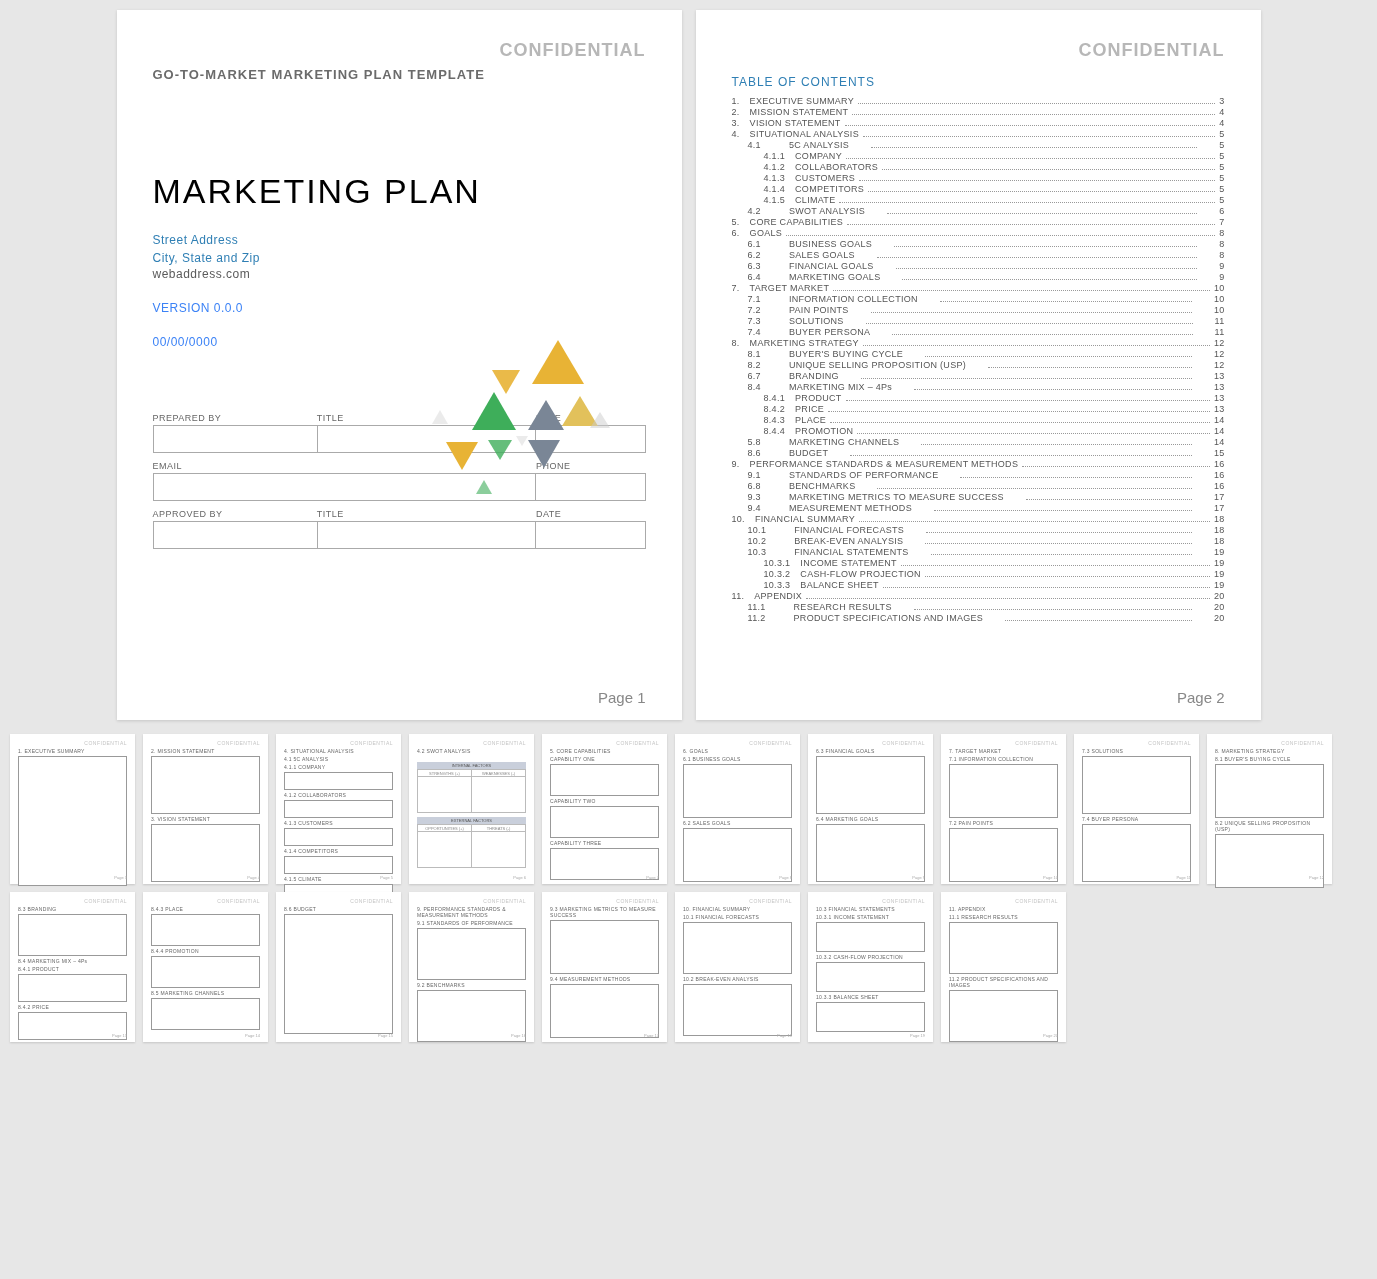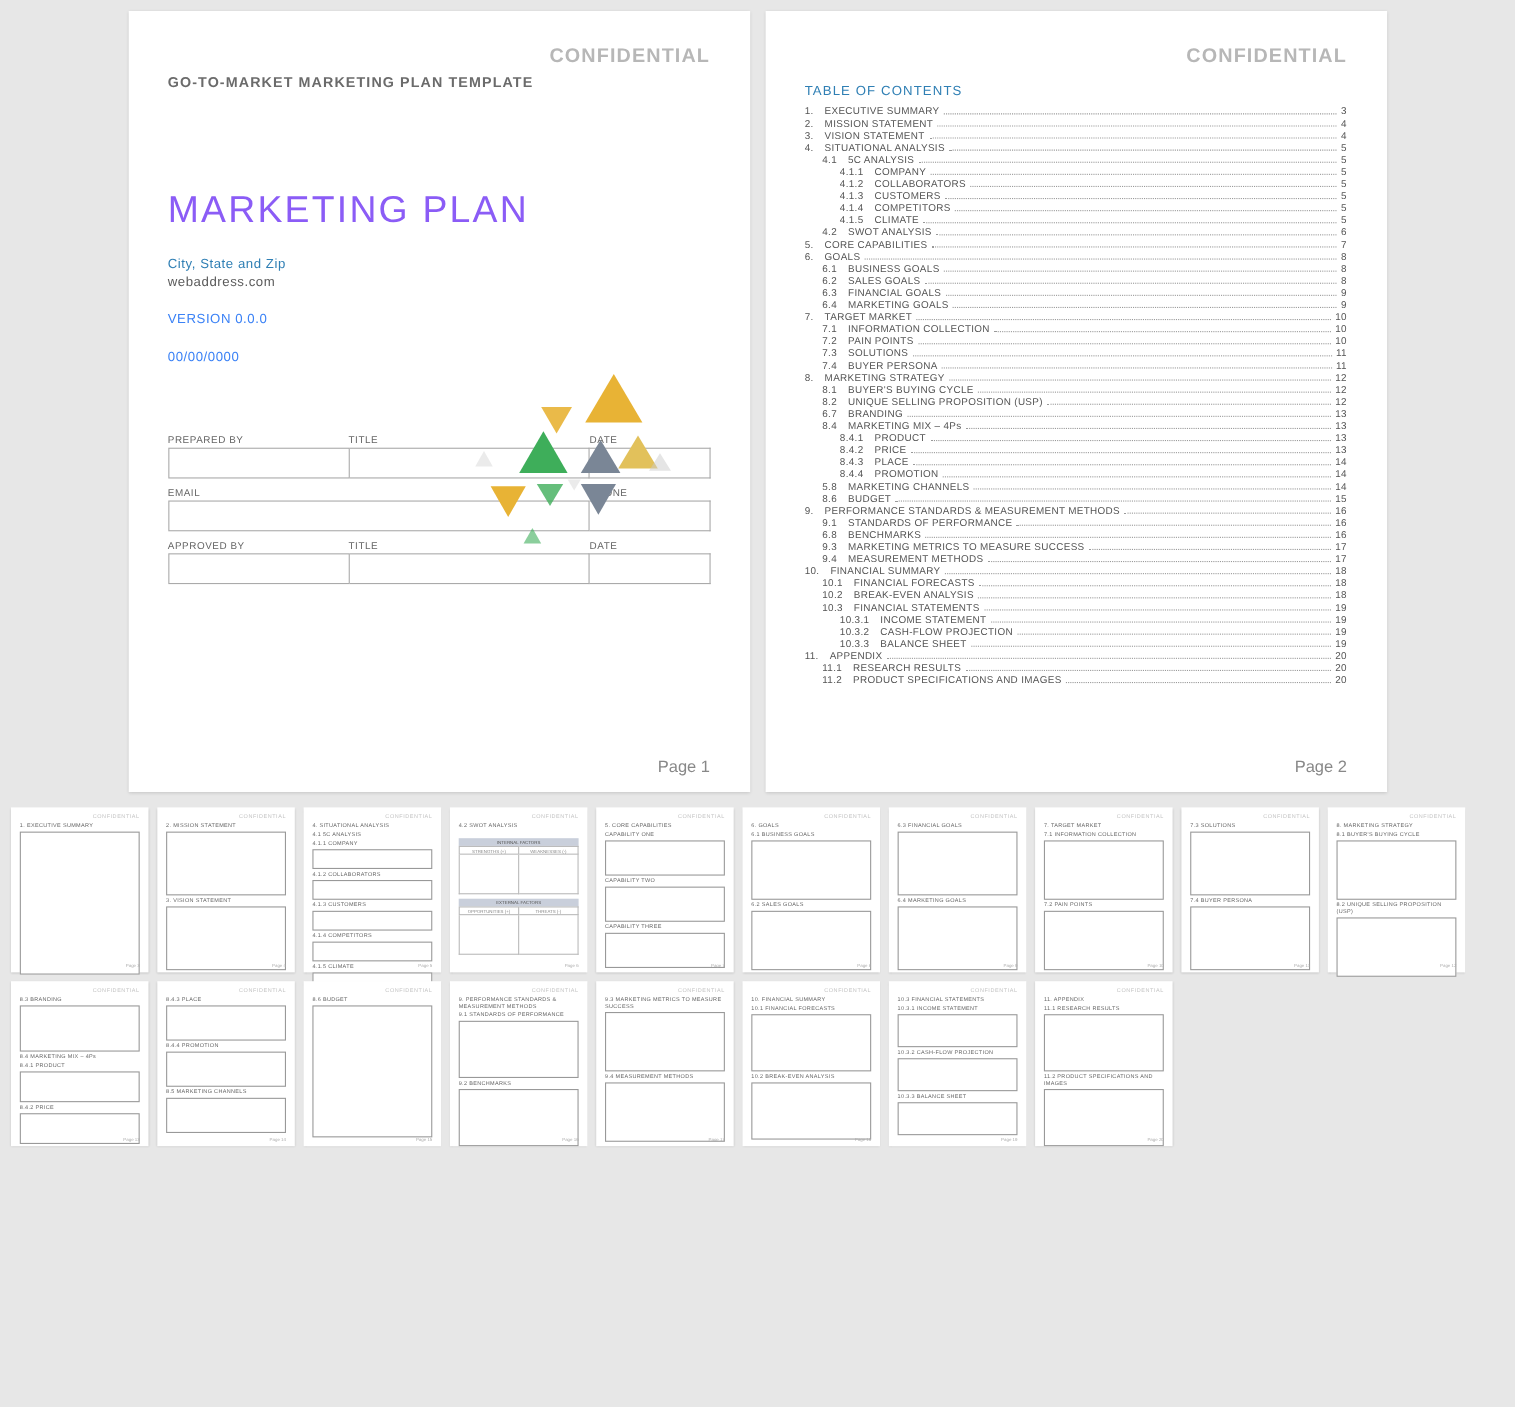--- a/index.html
+++ b/index.html
@@ -1,21 +1,21 @@
 <!DOCTYPE html>
 <html><head>
 <meta charset="utf-8">
 <style>
   * { box-sizing: border-box; margin: 0; padding: 0; }
   body { background:#e7e7e7; font-family: "Century Gothic", Futura, Arial, sans-serif; color:#444; padding:10px; }
   .top-row { display:flex; gap:14px; justify-content:center; }
   .page { background:#fff; width:565px; height:710px; padding:30px 36px 20px 36px; position:relative; box-shadow:0 1px 3px rgba(0,0,0,.15); }
   .conf { text-align:right; font-weight:bold; letter-spacing:1px; color:#b7b7b7; font-size:18px; }
   .tpl-title { font-weight:bold; color:#6b6b6b; font-size:13px; letter-spacing:1px; margin-top:6px; }
-  .big-title { font-size:34px; color:#8b5cf6; letter-spacing:2px; margin-top:90px; font-weight:400; }
+  .big-title { font-size:34px; color:#000000; letter-spacing:2px; margin-top:90px; font-weight:400; }
   .company { font-size:20px; color:#2f7fb4; letter-spacing:2px; margin-top:16px; }
   .addr { color:#2f7fb4; font-size:12px; margin-top:20px; line-height:1.5; letter-spacing:.5px; }
   .web { color:#5a5a5a; font-size:12px; letter-spacing:.5px; }
   .ver, .date { color:#3b82f6; font-size:12px; margin-top:20px; letter-spacing:.5px; }
   .form-block { margin-top:60px; }
   .form-row { display:flex; gap:0; }
   .form-cell { flex:1; }
   .form-cell.lbl { font-size:9px; color:#666; letter-spacing:.5px; padding:4px 0 2px 0; }
   .form-cell.box { border:1px solid #aaa; height:28px; }
   .form-cell.box + .form-cell.box { border-left:none; }
@@ -23,21 +23,21 @@
   .two .form-cell:nth-child(1){flex:2.8}.two .form-cell:nth-child(2){flex:.8}
   .pagenum { position:absolute; bottom:14px; right:36px; font-size:15px; color:#888; }
   
   .toc-title { color:#2f7fb4; font-size:12px; letter-spacing:1px; margin-top:14px; margin-bottom:6px; }
   .toc { font-size:9px; color:#555; letter-spacing:.3px; }
   .toc-line { display:flex; align-items:baseline; padding:.5px 0; }
   .toc-num { flex:0 0 auto; }
   .toc-lbl { margin-left:10px; }
   .toc-dots { flex:1; border-bottom:1px dotted #999; margin:0 4px 2px 4px; }
   .toc-pg { flex:0 0 auto; }
-  .ind1 { padding-left:16px; } .ind2 { padding-left:32px; }
+  .ind1 { padding-left:16px;gap:18px; } .ind2 { padding-left:32px; }
   
   .art { position:absolute; right:40px; top:330px; width:210px; height:190px; }
   .tri { position:absolute; width:0; height:0; border-left:18px solid transparent; border-right:18px solid transparent; }
   .up { border-bottom:30px solid; } .dn { border-top:30px solid; }
   
   .thumbs { display:flex; flex-wrap:wrap; gap:8px; margin-top:14px; justify-content:flex-start; }
   .thumb { background:#fff; width:125px; height:150px; box-shadow:0 1px 2px rgba(0,0,0,.15); padding:6px 8px 4px 8px; position:relative; font-size:5px; color:#888; }
   .thumb .tc { text-align:right; font-size:5px; color:#c4c4c4; letter-spacing:.5px; }
   .thumb .hd { font-size:5px; color:#666; margin-top:2px; letter-spacing:.3px; }
   .thumb .bx { border:1px solid #999; margin-top:2px; background:#fff; }
@@ -46,20 +46,21 @@
 </head>
 <body>
 
 <div class="top-row">
 
   <div class="page">
     <div class="conf">CONFIDENTIAL</div>
     <div class="tpl-title">GO-TO-MARKET MARKETING PLAN TEMPLATE</div>
     <div class="big-title">MARKETING PLAN</div>
     <div class="addr">
+      <div>Street Address</div>
       <div>City, State and Zip</div>
     </div>
     <div class="web">webaddress.com</div>
     <div class="ver">VERSION 0.0.0</div>
     <div class="date">00/00/0000</div>
 
     <div class="art">
       <div class="tri up" style="left:100px;top:0;border-bottom-color:#e8b335;border-left-width:26px;border-right-width:26px;border-bottom-width:44px"></div>
       <div class="tri dn" style="left:60px;top:30px;border-top-color:#e8b335;border-left-width:14px;border-right-width:14px;border-top-width:24px;opacity:.9"></div>
       <div class="tri up" style="left:40px;top:52px;border-bottom-color:#3eae5a;border-left-width:22px;border-right-width:22px;border-bottom-width:38px"></div>

